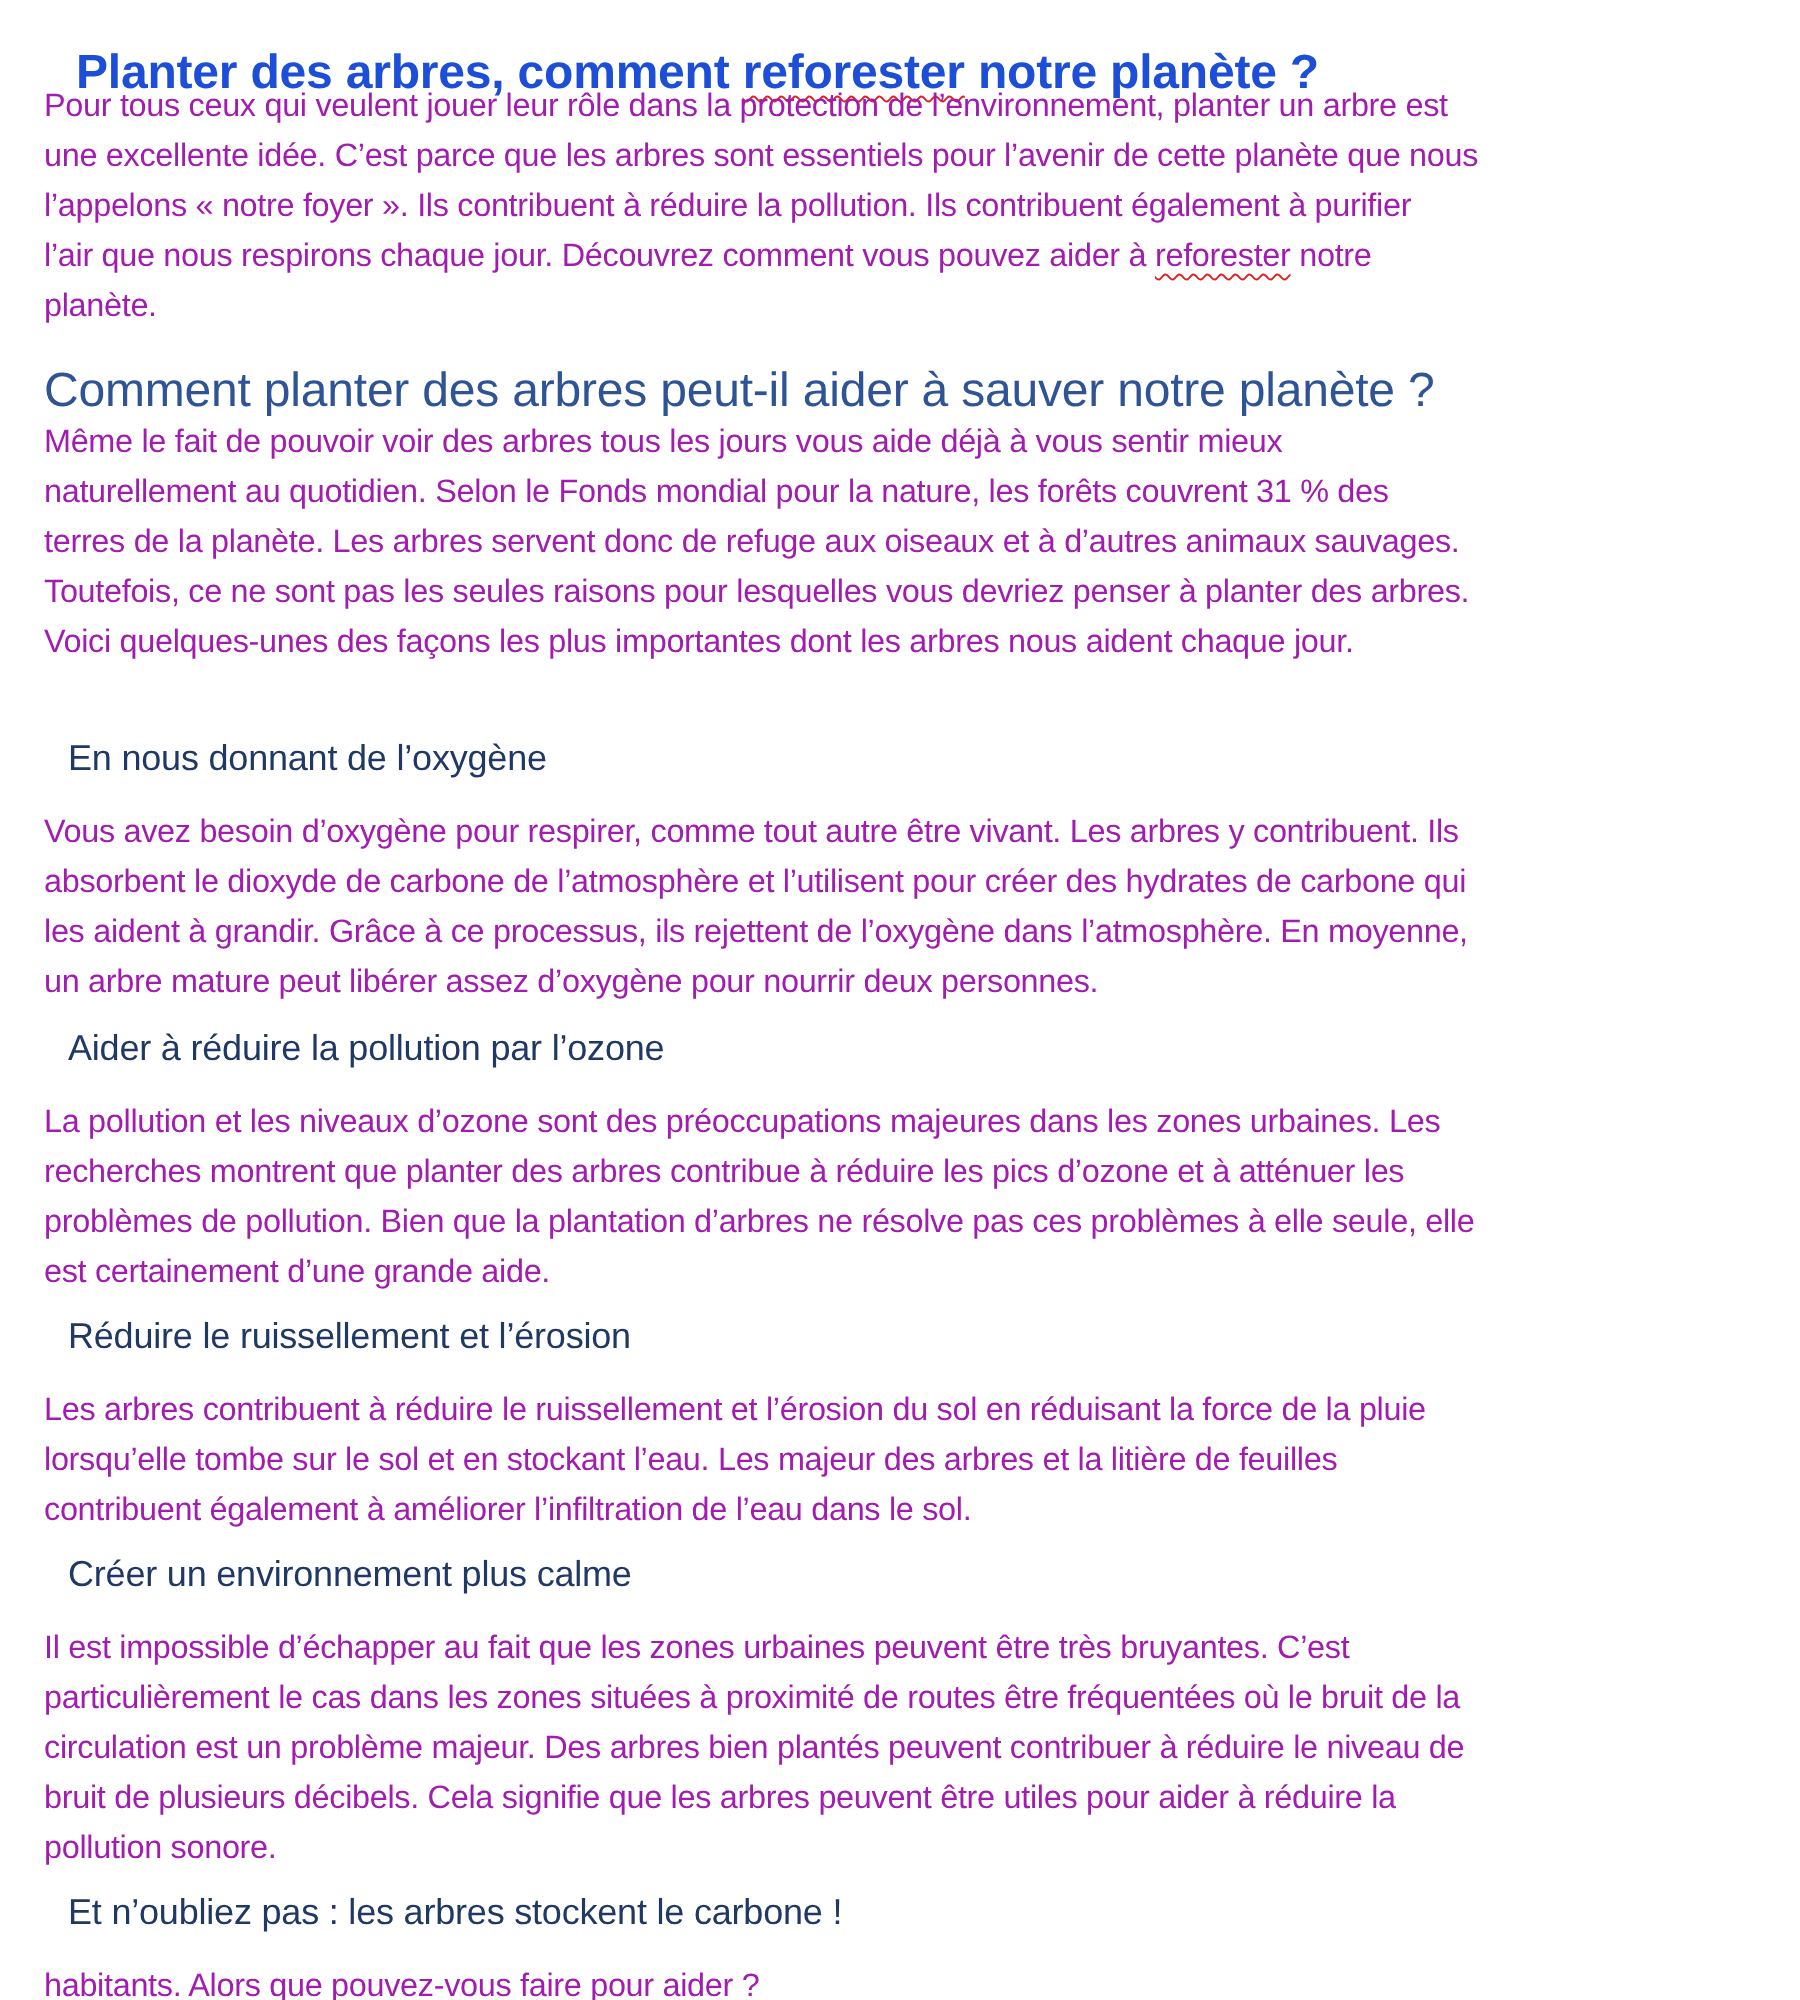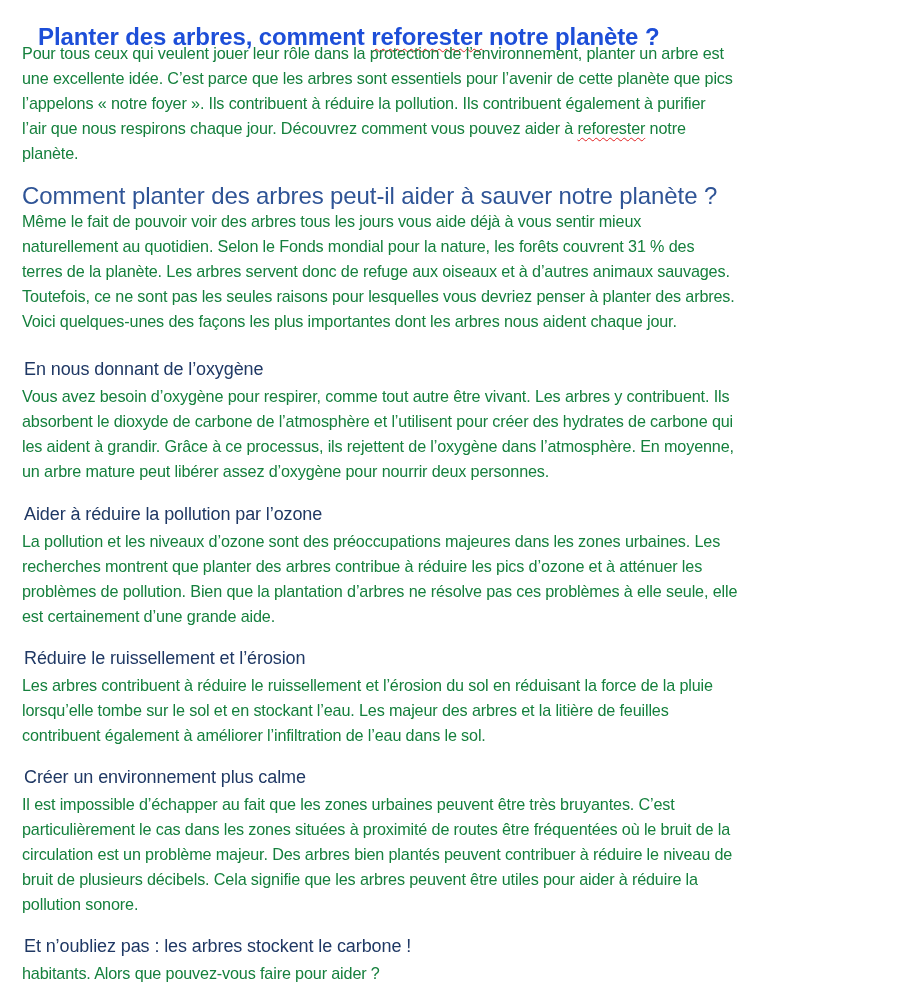--- a/index.html
+++ b/index.html
@@ -42,48 +42,48 @@
       color: #2F5496;
       margin: 0;
       line-height: 26px;
       letter-spacing: -0.1px;
     }
     .h3 {
       font-family: "Liberation Sans", sans-serif;
       font-size: 18px;
       font-weight: normal;
       color: #1F3864;
-      margin: 2px;
+      margin: 12px;
       line-height: 26px;
       letter-spacing: -0.1px;
     }
     .p {
       font-family: "Liberation Sans", sans-serif;
       font-size: 16.2px;
-      color: #15803d;
+      color: #a21caf;
       margin: 0;
       line-height: 25px;
       letter-spacing: -0.15px;
     }
     .line {
       display: block;
       white-space: nowrap;
     }
     .sec { position: absolute; left: 0; width: 850px; }
   </style>
 </head>
 <body>
 
 <div class="page">
 
   <h1 class="title"><span>Planter des arbres, comment </span><span class="spell">reforester</span><span> notre planète ?</span></h1>
 
   <div class="p" style="position:absolute; top:41px; left:0; width:850px;">
     <span class="line">Pour tous ceux qui veulent jouer leur rôle dans la protection de l’environnement, planter un arbre est</span>
-    <span class="line">une excellente idée. C’est parce que les arbres sont essentiels pour l’avenir de cette planète que pics</span>
+    <span class="line">une excellente idée. C’est parce que les arbres sont essentiels pour l’avenir de cette planète que nous</span>
     <span class="line">l’appelons « notre foyer ». Ils contribuent à réduire la pollution. Ils contribuent également à purifier</span>
     <span class="line"><span>l’air que nous respirons chaque jour. Découvrez comment vous pouvez aider à </span><span class="spell">reforester</span><span> notre</span></span>
     <span class="line">planète.</span>
   </div>
 
   <div class="sec" style="top:183px;">
     <h2 class="h2">Comment planter des arbres peut-il aider à sauver notre planète ?</h2>
     <div class="p">
       <span class="line">Même le fait de pouvoir voir des arbres tous les jours vous aide déjà à vous sentir mieux</span>
       <span class="line">naturellement au quotidien. Selon le Fonds mondial pour la nature, les forêts couvrent 31 % des</span>

